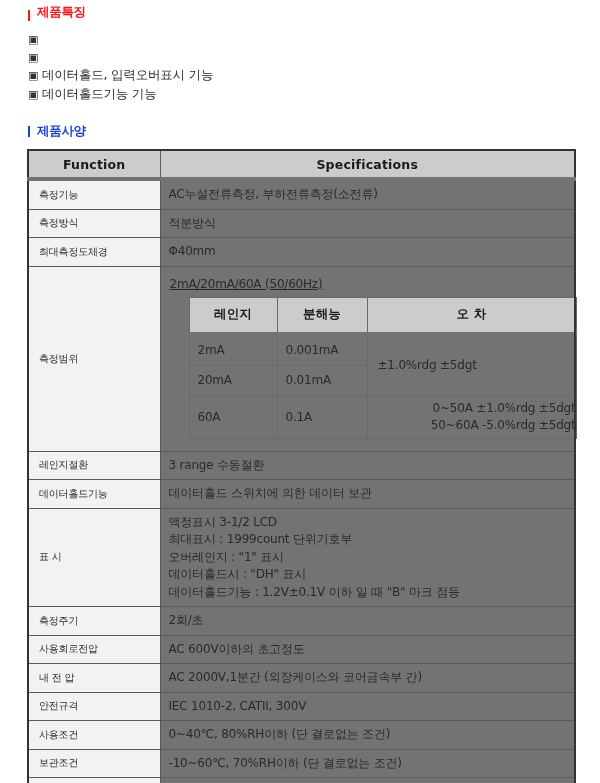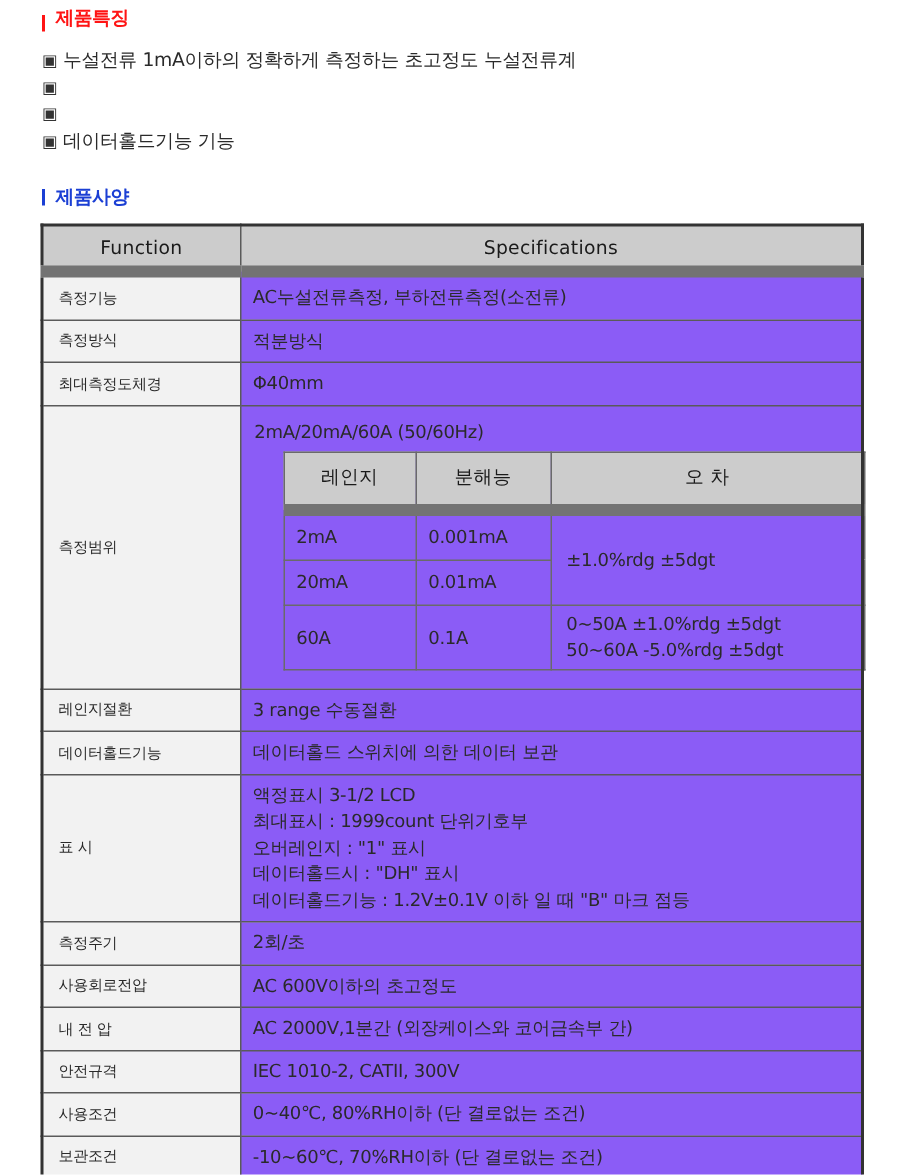--- a/index.html
+++ b/index.html
@@ -76,57 +76,58 @@
     table-layout: fixed;
   }
   .spec-table td, .spec-table th {
     border: 1px solid #5a5a5a;
     padding: 0;
     vertical-align: middle;
     font-weight: normal;
   }
   .spec-table thead th {
     background: #cccccc;
-    font-weight: normal;
+    font-weight: bold;
     font-size: 12.5px;
     color: #1a1a1a;
     text-align: center;
     height: 26px;
-    border-bottom: 8px solid #737373;
+    border-bottom: 4px solid #737373;
     letter-spacing: 0.2px;
   }
   .col-fn { width: 132px; }
 
   td.fn {
     background: #f2f2f2;
     padding: 5px 0 5px 10px;
     font-size: 10px;
     color: #2a2a2a;
     letter-spacing: -0.2px;
     white-space: nowrap;
   }
   td.sp {
-    background: #8b5cf6;
+    background: #737373;
     padding: 5px 0 5px 8px;
     font-size: 12px;
     color: #2a2a2a;
     letter-spacing: -0.2px;
   }
   td.sp .line {
     line-height: 17.5px;
     white-space: nowrap;
   }
   .rowh { height: 25px; }
 
   
   .range-lead {
     line-height: 17px;
     padding: 4px 0 3px 1px;
     font-size: 12px;
     white-space: nowrap;
+    text-decoration: underline;
   }
   .sub-table {
     border-collapse: collapse;
     width: 388px;
     margin: 1px 0 7px 20px;
     table-layout: fixed;
     border: 1px solid #6a6a6a;
   }
   .sub-table td, .sub-table th {
     border: 1px solid #6a6a6a;
@@ -142,44 +143,44 @@
   }
   .sub-table td.c {
     padding: 4px 0 4px 8px;
     height: 21px;
     white-space: nowrap;
   }
   .sub-table td.err {
     padding: 4px 0 4px 10px;
     white-space: nowrap;
   }
-  .sub-table td.err .line { line-height: 17px; }
+  .sub-table td.err .line { line-height: 17px; text-align: right; }
   .col-r1 { width: 88px; }
   .col-r2 { width: 90px; }
 </style>
 </head>
 <body>
 
 <div class="page">
 
   <div class="section-head head-features">
     <span class="bar"></span>
     <span>제품특징</span>
   </div>
 
   <ul class="features">
     <li>
       <span class="glyph">▣</span>
-      <span>누설전류 1mA이하의 정확하게 측정하는 초고정도 누설전류계</span>
     </li>
     <li>
       <span class="glyph">▣</span>
     </li>
     <li>
       <span class="glyph">▣</span>
+      <span>데이터홀드, 입력오버표시 기능</span>
     </li>
     <li>
       <span class="glyph">▣</span>
       <span>데이터홀드기능 기능</span>
     </li>
   </ul>
 
   <div class="spacer-before-specs"></div>
 
   <div class="section-head head-specs">

